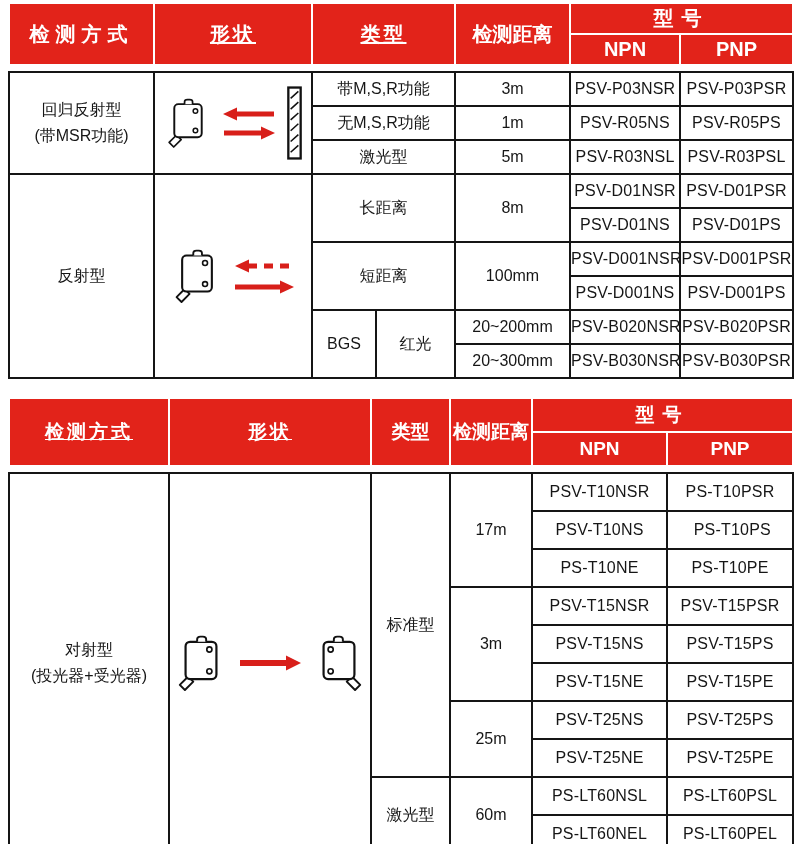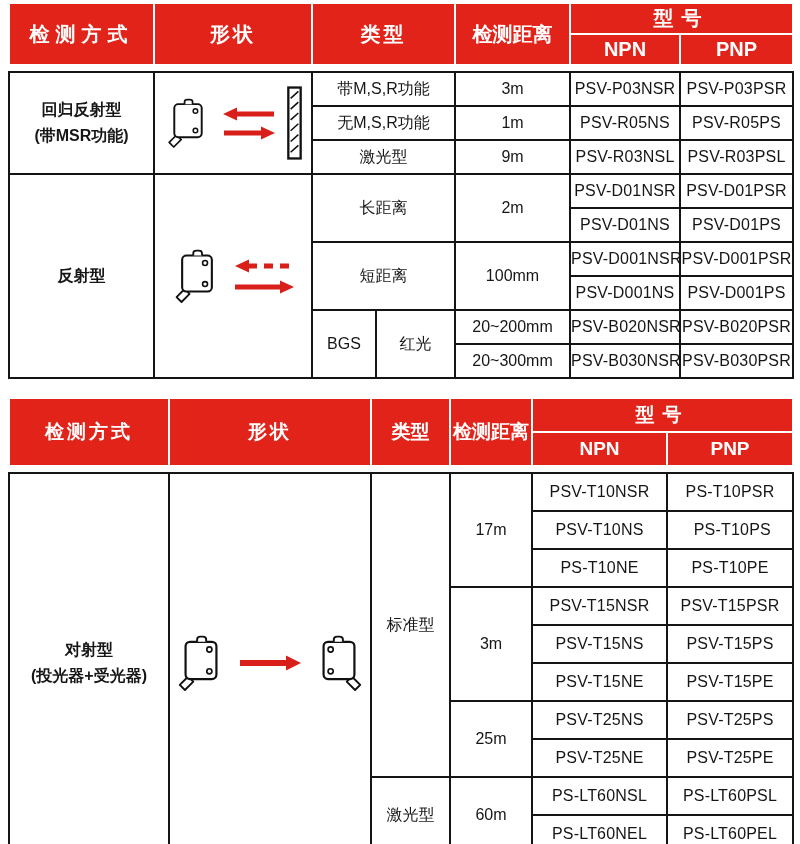--- a/index.html
+++ b/index.html
@@ -9,33 +9,33 @@
   .tblwrap.first{padding-top:2px;}
   .tblwrap.second{margin-top:18px;}
   table{border-collapse:collapse;table-layout:fixed;width:784px;}
   
   table.hdr th{background:#e2231a;color:#fff;font-weight:bold;border:2px solid #fff;
                text-align:center;vertical-align:middle;padding:0;}
   table.hdr{background:#e2231a;}
   .t1 table.hdr th{font-size:20px;height:29px;}
   .t2 table.hdr th{font-size:19px;height:32px;}
   th.sp-wide{letter-spacing:6px;}
-  th.sp-mid{letter-spacing:3px;}
+  th.sp-mid{letter-spacing:3px;text-decoration:underline;}
   th.model-th{letter-spacing:8px;}
   .t2 th.dist-th{font-size:17px;letter-spacing:0;}
   .gap{height:5px;}
   
   table.bdy td{border:2px solid #151515;text-align:center;vertical-align:middle;
                font-size:16px;padding:0;background:#fff;}
   table.bdy{border:2px solid #151515;}
   .t1 table.bdy tr{height:34px;}
   .t2 table.bdy tr{height:38px;}
   td.model{text-align:left;padding-left:10px;font-size:17px;font-weight:400;
            letter-spacing:0.2px;white-space:pre;}
-  td.method{font-size:16px;line-height:1.6;font-weight:bold;}
+  td.method{font-size:16px;line-height:1.6;}
   td.dist{font-size:16px;}
   td.type{font-size:16px;border-radius:11px;}
   .shapebox{display:flex;align-items:center;justify-content:center;gap:10px;}
   .arrows{display:flex;flex-direction:column;gap:7px;align-items:center;}
   .arrows.tight{gap:5px;}
   svg{display:block;}
 </style>
 </head>
 <body>
 
@@ -113,21 +113,21 @@
         <td class="model">PSV-P03PSR</td>
       </tr>
       <tr>
         <td colspan="2" class="type">无M,S,R功能</td>
         <td class="dist">1m</td>
         <td class="model">PSV-R05NS</td>
         <td class="model">PSV-R05PS</td>
       </tr>
       <tr>
         <td colspan="2" class="type">激光型</td>
-        <td class="dist">9m</td>
+        <td class="dist">5m</td>
         <td class="model">PSV-R03NSL</td>
         <td class="model">PSV-R03PSL</td>
       </tr>
       <tr>
         <td rowspan="6" class="method">
           <div>反射型</div>
         </td>
         <td rowspan="6">
           <div class="shapebox">
             <svg width="52" height="56" viewBox="0 0 84 90">
@@ -143,21 +143,21 @@
                 <path d="M16 0.5 L2 7 L16 13.5 Z" fill="#d81f1a"></path>
               </svg>
               <svg width="62" height="14" viewBox="0 0 62 14">
                 <path d="M2 7 H49" stroke="#d81f1a" stroke-width="5"></path>
                 <path d="M47 0.5 L61 7 L47 13.5 Z" fill="#d81f1a"></path>
               </svg>
             </div>
           </div>
         </td>
         <td colspan="2" rowspan="2" class="type">长距离</td>
-        <td rowspan="2" class="dist">2m</td>
+        <td rowspan="2" class="dist">8m</td>
         <td class="model">PSV-D01NSR</td>
         <td class="model">PSV-D01PSR</td>
       </tr>
       <tr>
         <td class="model">PSV-D01NS</td>
         <td class="model">PSV-D01PS</td>
       </tr>
       <tr>
         <td colspan="2" rowspan="2" class="type">短距离</td>
         <td rowspan="2" class="dist">100mm</td>

